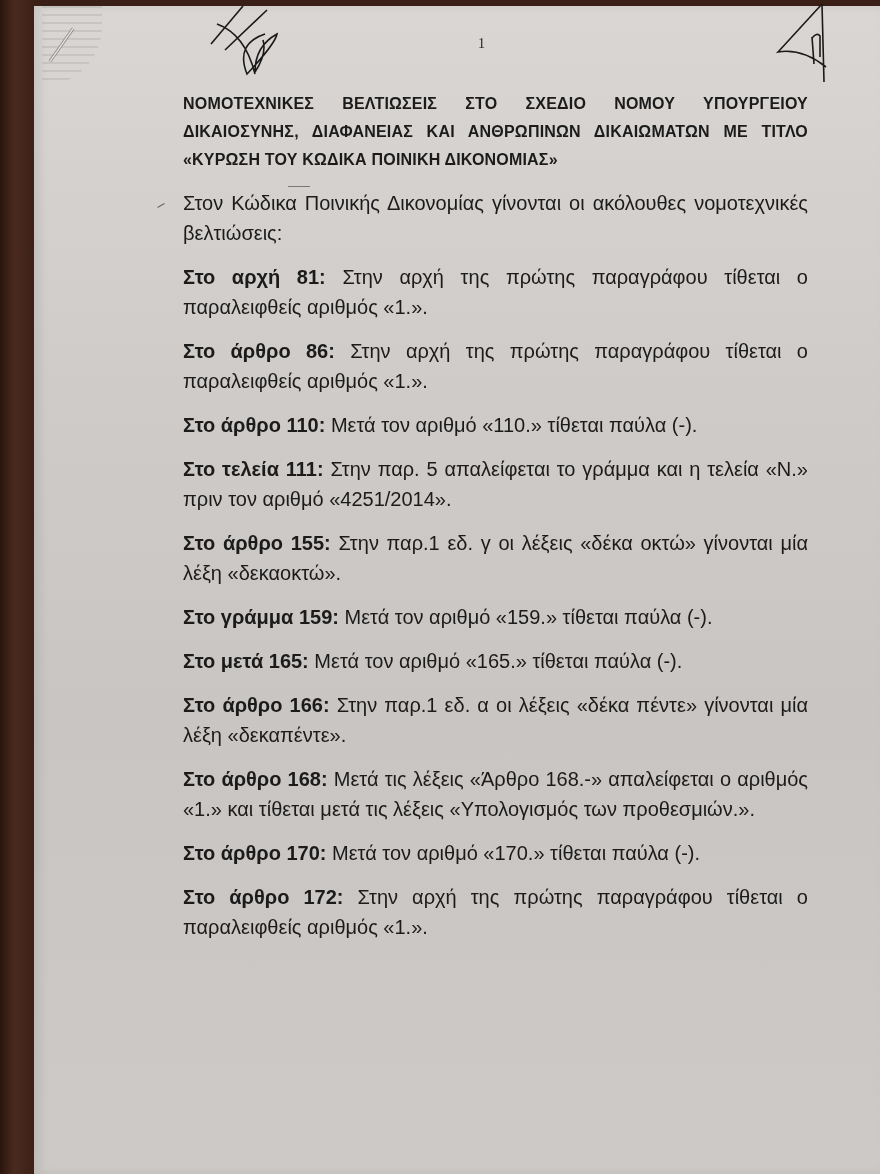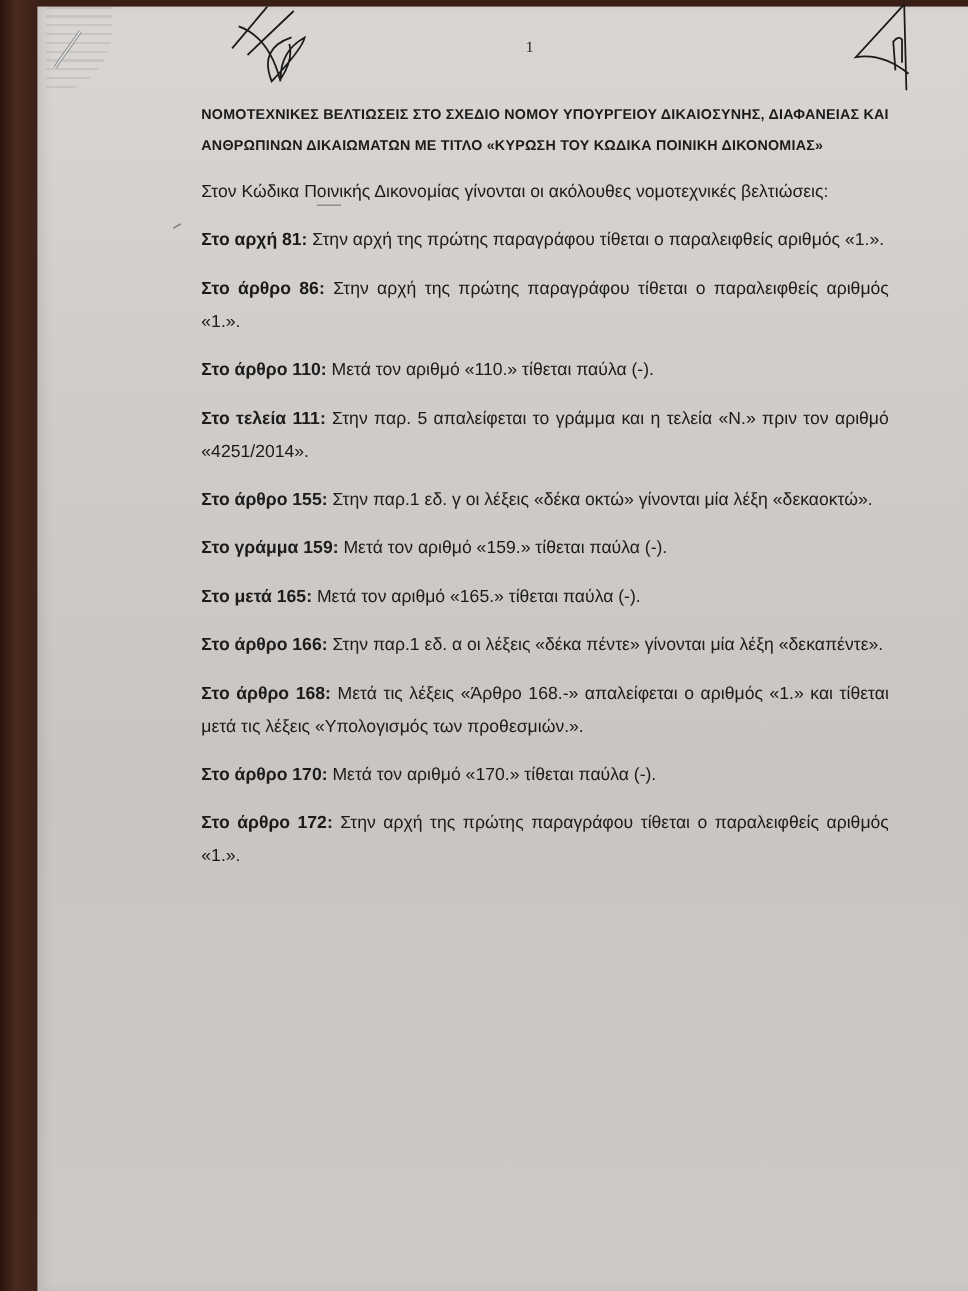--- a/index.html
+++ b/index.html
@@ -32,27 +32,27 @@
   .signature { position: absolute; }
   .page-number {
     position: absolute; left: 478px; top: 36px;
     font-family: "Liberation Serif", serif; font-size: 14px; color: #1e1e1e;
   }
   .content {
     position: absolute; left: 183px; top: 90px; width: 625px;
     color: #1b1b1b;
   }
   .title {
-    font-weight: bold; font-size: 13px; line-height: 28px;
+    font-weight: bold; font-size: 16px; line-height: 28px;
     text-align: justify; text-align-last: left;
     letter-spacing: 0.2px;
     margin: 0 0 14px 0;
   }
   .intro, .item {
-    font-size: 16px; line-height: 30px;
+    font-size: 20px; line-height: 30px;
     text-align: justify; text-align-last: left;
     margin: 0 0 14px 0;
   }
   .intro { margin-top: 10px; }
   .item .lead { font-weight: bold; }
   .dash { position: absolute; left: 288px; top: 186px; width: 22px; height: 1px; background: #777; }
   .tick { position: absolute; left: 157px; top: 205px; width: 8px; height: 1px; background: #666; transform: rotate(-30deg); }
 </style>
 </head>
 <body>

